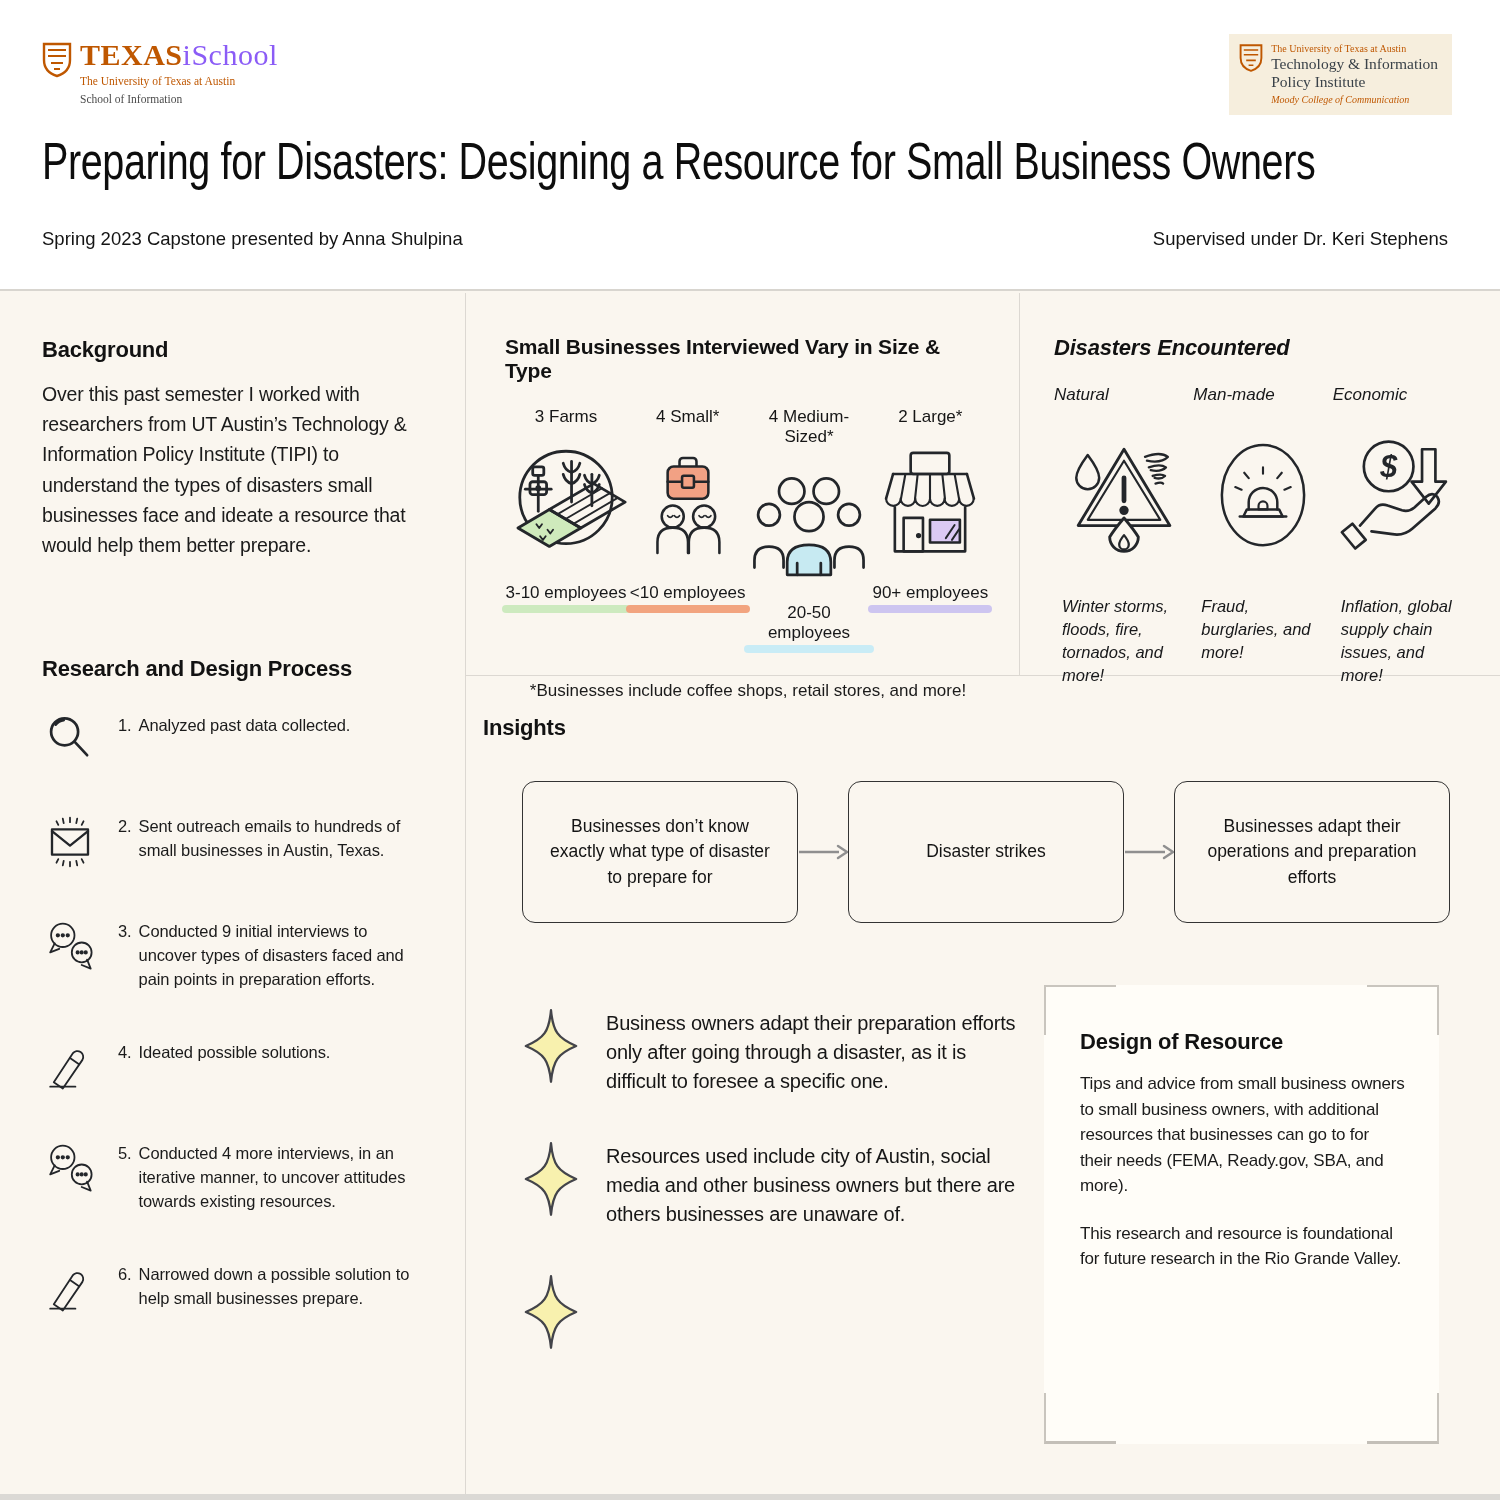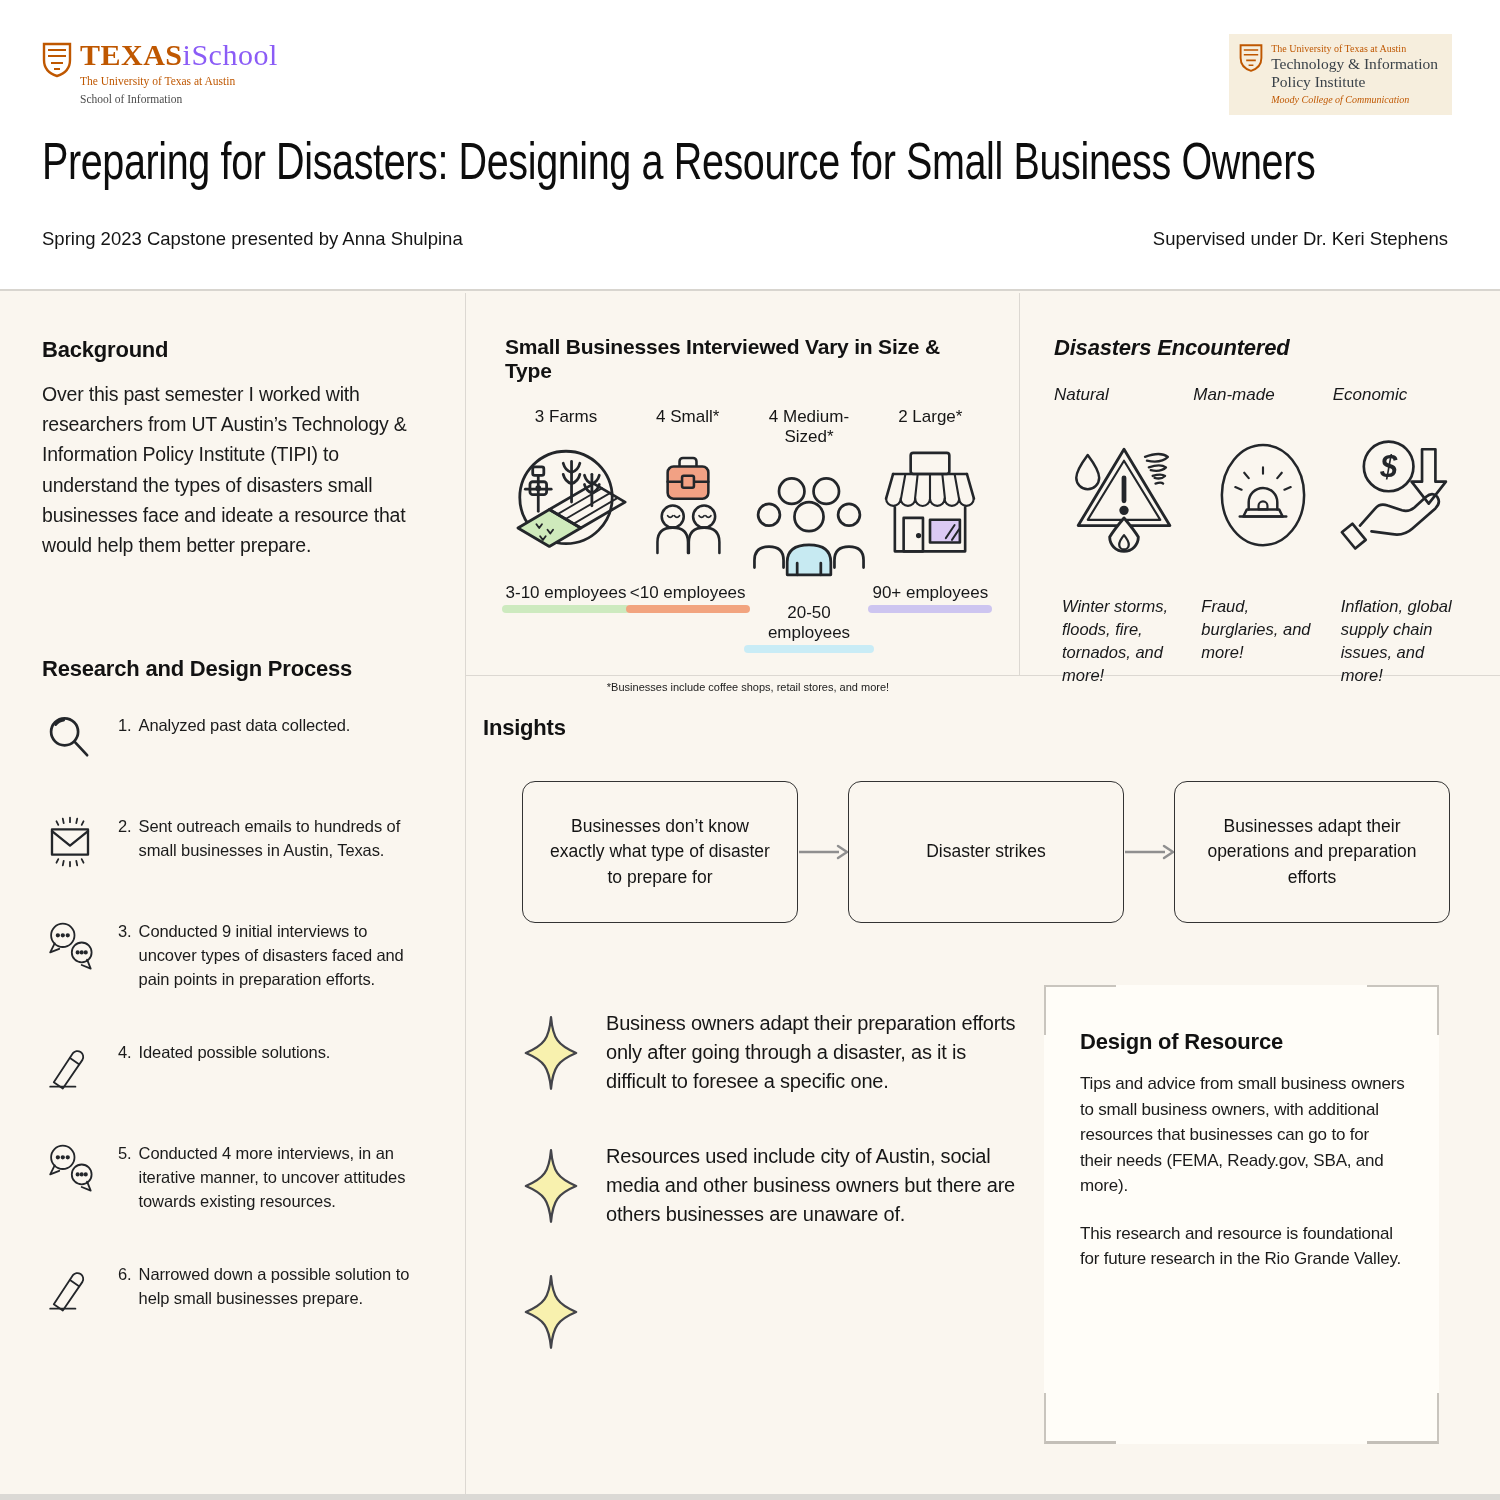--- a/index.html
+++ b/index.html
@@ -45,36 +45,36 @@
   .biz-row{display:flex;margin-top:24px;}
   .biz{flex:1;text-align:center;}
   .biz-label{font-size:17px;color:#161616;}
   .biz-icon{height:132px;display:flex;align-items:center;justify-content:center;margin-top:10px;}
   .emp{display:inline-block;position:relative;font-size:17px;margin-top:14px;}
   .emp::after{content:"";position:absolute;left:-4px;right:-4px;bottom:-10px;height:8px;border-radius:4px;}
   .u-green::after{background:#cdeabf;}
   .u-orange::after{background:#f2a47f;}
   .u-blue::after{background:#c9ecf6;}
   .u-purple::after{background:#cdc5f0;}
-  .footnote{margin-top:38px;text-align:center;font-size:11px;color:#1b1b1b;}
+  .footnote{margin-top:38px;text-align:center;font-size:17px;color:#1b1b1b;}
 
   
   .dis-row{display:flex;margin-top:24px;}
   .dis{flex:1;text-align:left;}
   .dis-label{font-size:17px;}
   .dis-icon{height:150px;display:flex;align-items:center;justify-content:center;margin-top:16px;}
   .dis-cap{margin-top:24px;font-size:16.5px;line-height:1.4;padding:0 8px;}
 
   
   .insights-h{margin-left:39px;}
   .flow{display:flex;align-items:center;margin:40px 0 0 39px;}
   .flow-box{width:276px;height:142px;border:1.6px solid #333333;border-radius:13px;display:flex;align-items:center;justify-content:center;text-align:center;font-size:17.5px;line-height:1.45;box-sizing:border-box;padding:0 22px;background:transparent;color:#141414;}
   .flow-arrow{width:50px;display:flex;justify-content:center;}
   .bullets{margin:80px 0 0 39px;width:540px;}
-  .bullet{display:flex;gap:26px;margin-bottom:40px;align-items:flex-end;}
+  .bullet{display:flex;gap:26px;margin-bottom:40px;align-items:flex-start;}
   .bullet-icon{flex:0 0 58px;display:flex;justify-content:center;padding-top:0;}
   .bullet-text{font-size:20px;line-height:1.45;letter-spacing:-.2px;color:#161616;padding-top:6px;width:420px;}
 
   
   .design{position:absolute;left:577px;top:308px;width:395px;height:459px;background:#fffdf8;box-sizing:border-box;padding:44px 34px 0 36px;}
   .corner{position:absolute;width:70px;height:48px;}
   .c-tl{left:0;top:0;border-left:2px solid #c9c5be;border-top:2px solid #c9c5be;}
   .c-tr{right:0;top:0;border-right:2px solid #c9c5be;border-top:2px solid #c9c5be;}
   .c-bl{left:0;bottom:0;border-left:2px solid #c9c5be;border-bottom:3px solid #c3bfb8;}
   .c-br{right:0;bottom:0;border-right:2px solid #c9c5be;border-bottom:3px solid #c3bfb8;}

